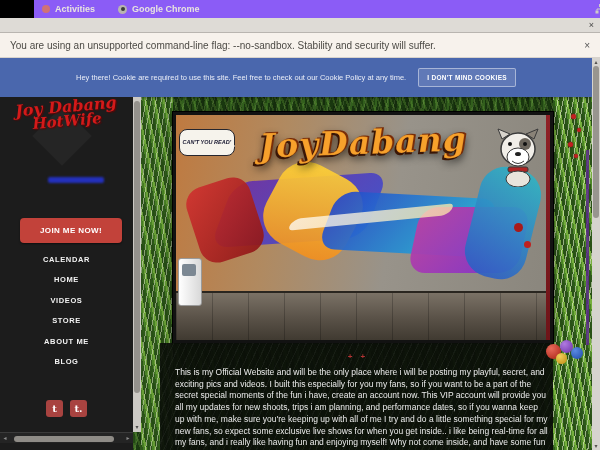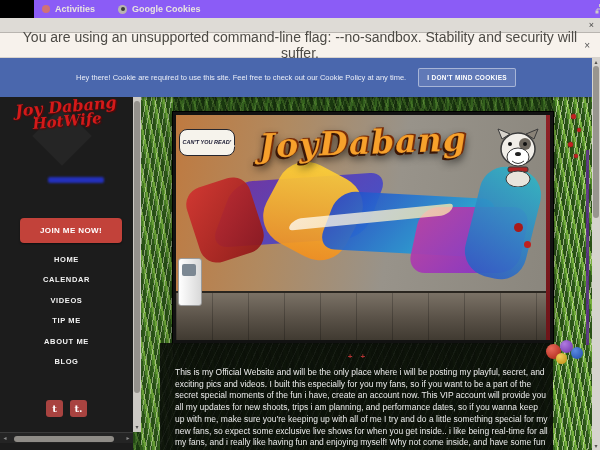--- a/index.html
+++ b/index.html
@@ -22,21 +22,21 @@
 
   
   .titlebar { position:absolute; left:0; top:18px; width:600px; height:15px; background:#dedbd6;
     border-bottom:1px solid #b9b5b0; display:flex; align-items:center; justify-content:center; }
   .tb-title { font-size:8.5px; font-weight:bold; color:#3c3c3c; }
   .tb-close { position:absolute; right:6px; top:0; font-size:9px; color:#444; cursor:default; line-height:15px; }
 
   
   .infobar { position:absolute; left:0; top:33px; width:600px; height:25px; background:#f7f2ec;
     border-bottom:1px solid #d8d3cc; display:flex; align-items:center; padding:0 10px; }
-  .ib-msg { font-size:14px; color:#4c4a45;text-align:center; }
+  .ib-msg { font-size:10px; color:#4c4a45;text-align:center; }
   .ib-close { position:absolute; right:10px; font-size:10px; color:#555; }
 
   
   .page { position:absolute; left:0; top:58px; width:600px; height:392px; background:#14240d; overflow:hidden; }
 
   .grass { position:absolute; left:0; top:0; width:592px; height:392px;
     background:
       repeating-linear-gradient(105deg, rgba(205,228,150,.14) 0 1px, transparent 1px 7px),
       repeating-linear-gradient(70deg, rgba(110,165,60,.28) 0 2px, transparent 2px 6px),
       repeating-linear-gradient(94deg, #162e0e 0 3px, #234714 3px 5px, #33601e 5px 7px, #1a3810 7px 12px); }
@@ -163,21 +163,21 @@
 </head>
 <body>
 
 <div class="screen">
 
   <div class="gnome-bar">
     <div class="gb-left">
       <span class="rec-dot"></span>
       <span>Activities</span>
       <span class="chrome-ico"></span>
-      <span>Google Cookies</span>
+      <span>Google Chrome</span>
     </div>
     <div class="gb-right">
       <span>
         <svg width="11" height="10" viewBox="0 0 11 10">
             <rect x="4" y="0" width="3" height="3" fill="#cfccc7"></rect>
             <rect x="0.5" y="6.5" width="3" height="3" fill="#cfccc7"></rect>
             <rect x="7.5" y="6.5" width="3" height="3" fill="#cfccc7"></rect>
             <path d="M5.5 3v2M2 6.5V5h7v1.5" stroke="#cfccc7" stroke-width="1" fill="none"></path>
           </svg>
       </span>
@@ -213,24 +213,24 @@
 
     <div class="sidebar">
       <div class="logo-diamond"></div>
       <div class="logo">
         <div class="logo-l1">Joy Dabang</div>
         <div class="logo-l2">HotWife</div>
       </div>
       <div class="logo-link"></div>
       <button class="join">JOIN ME NOW!</button>
       <nav class="menu">
+        <div class="menu-item">CALENDAR</div>
         <div class="menu-item">HOME</div>
-        <div class="menu-item">CALENDAR</div>
         <div class="menu-item">VIDEOS</div>
-        <div class="menu-item">TIP ME</div>
+        <div class="menu-item">STORE</div>
         <div class="menu-item">ABOUT ME</div>
         <div class="menu-item">BLOG</div>
       </nav>
       <div class="social">
         <a>t</a>
         <a>t.</a>
       </div>
     </div>
 
     <div class="sb-vscroll">

